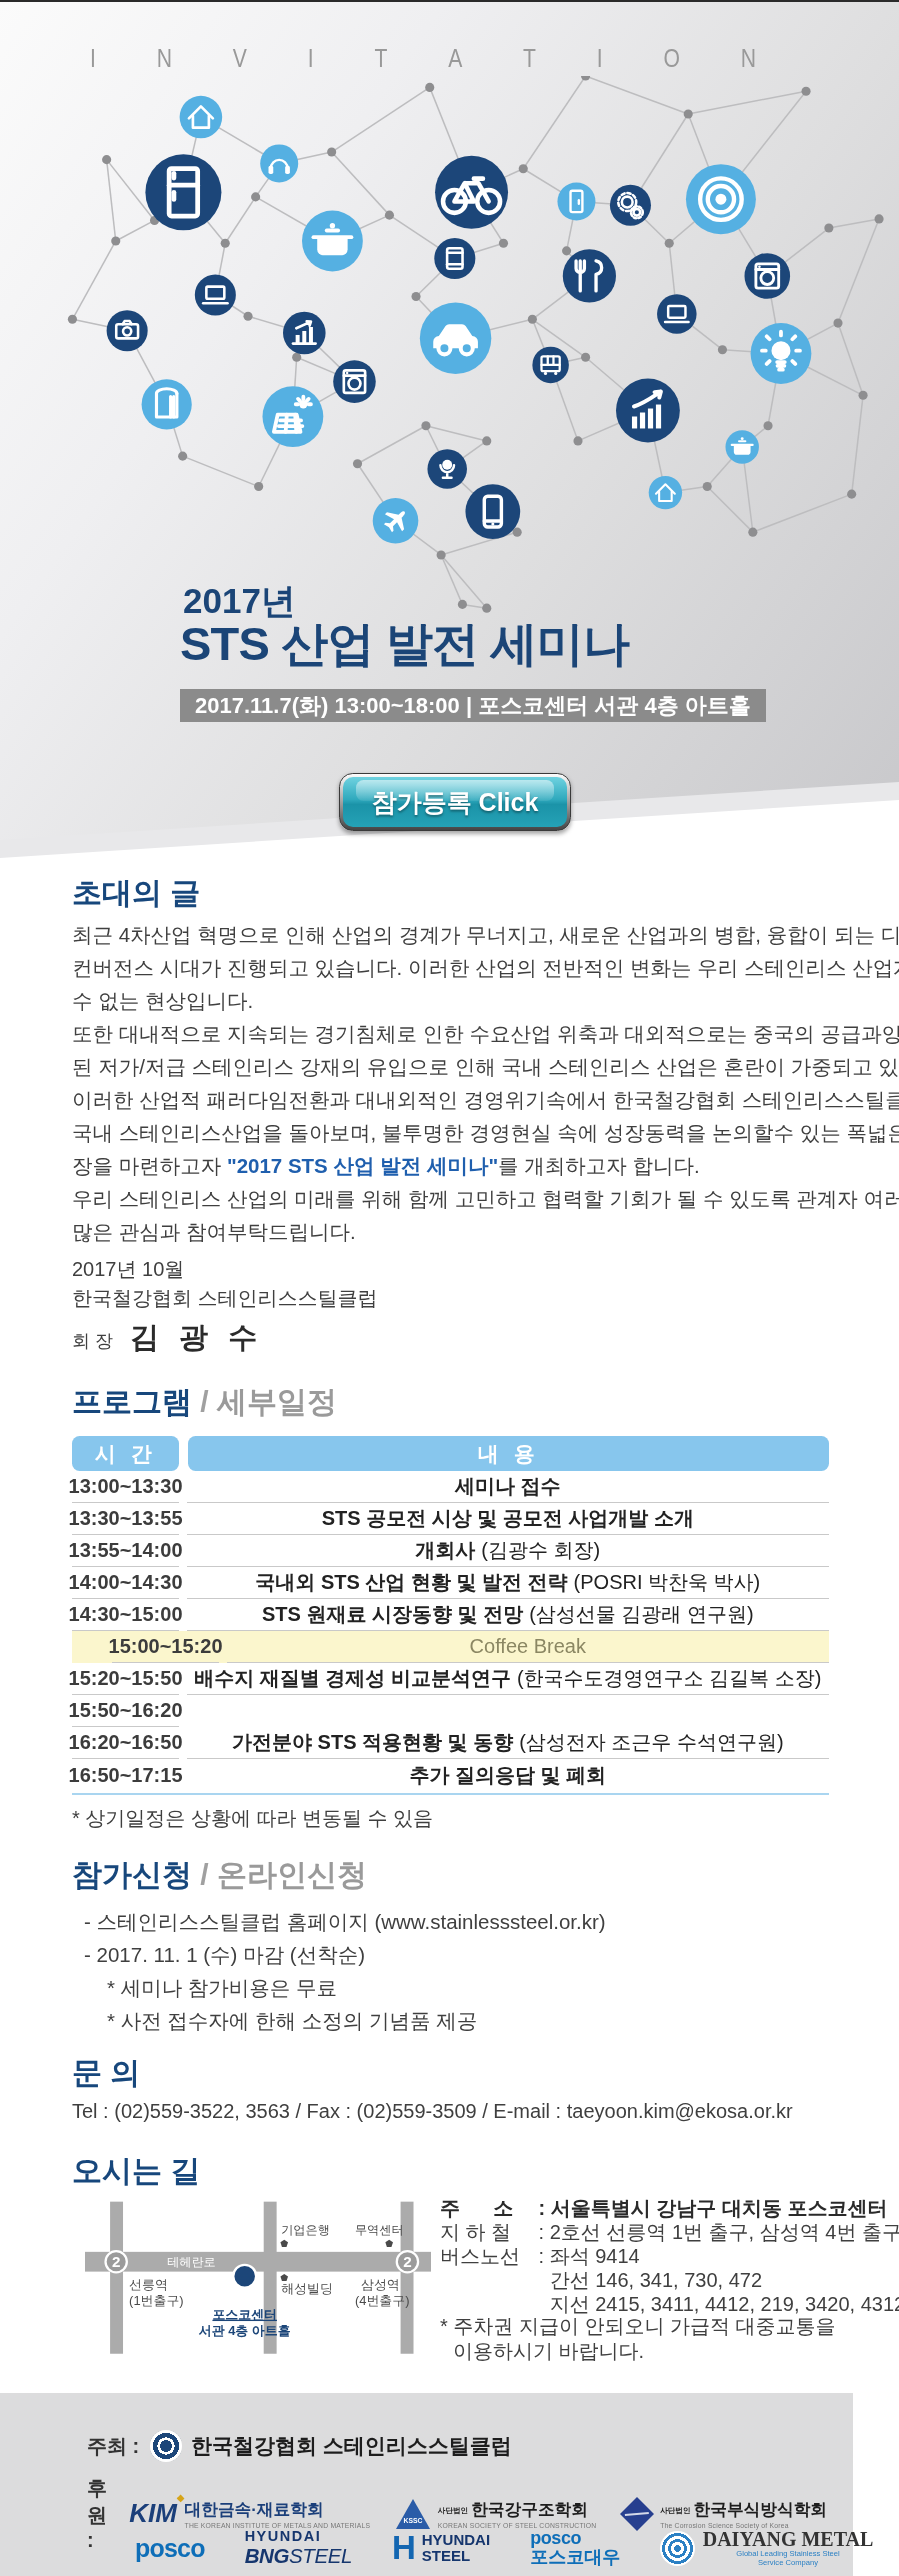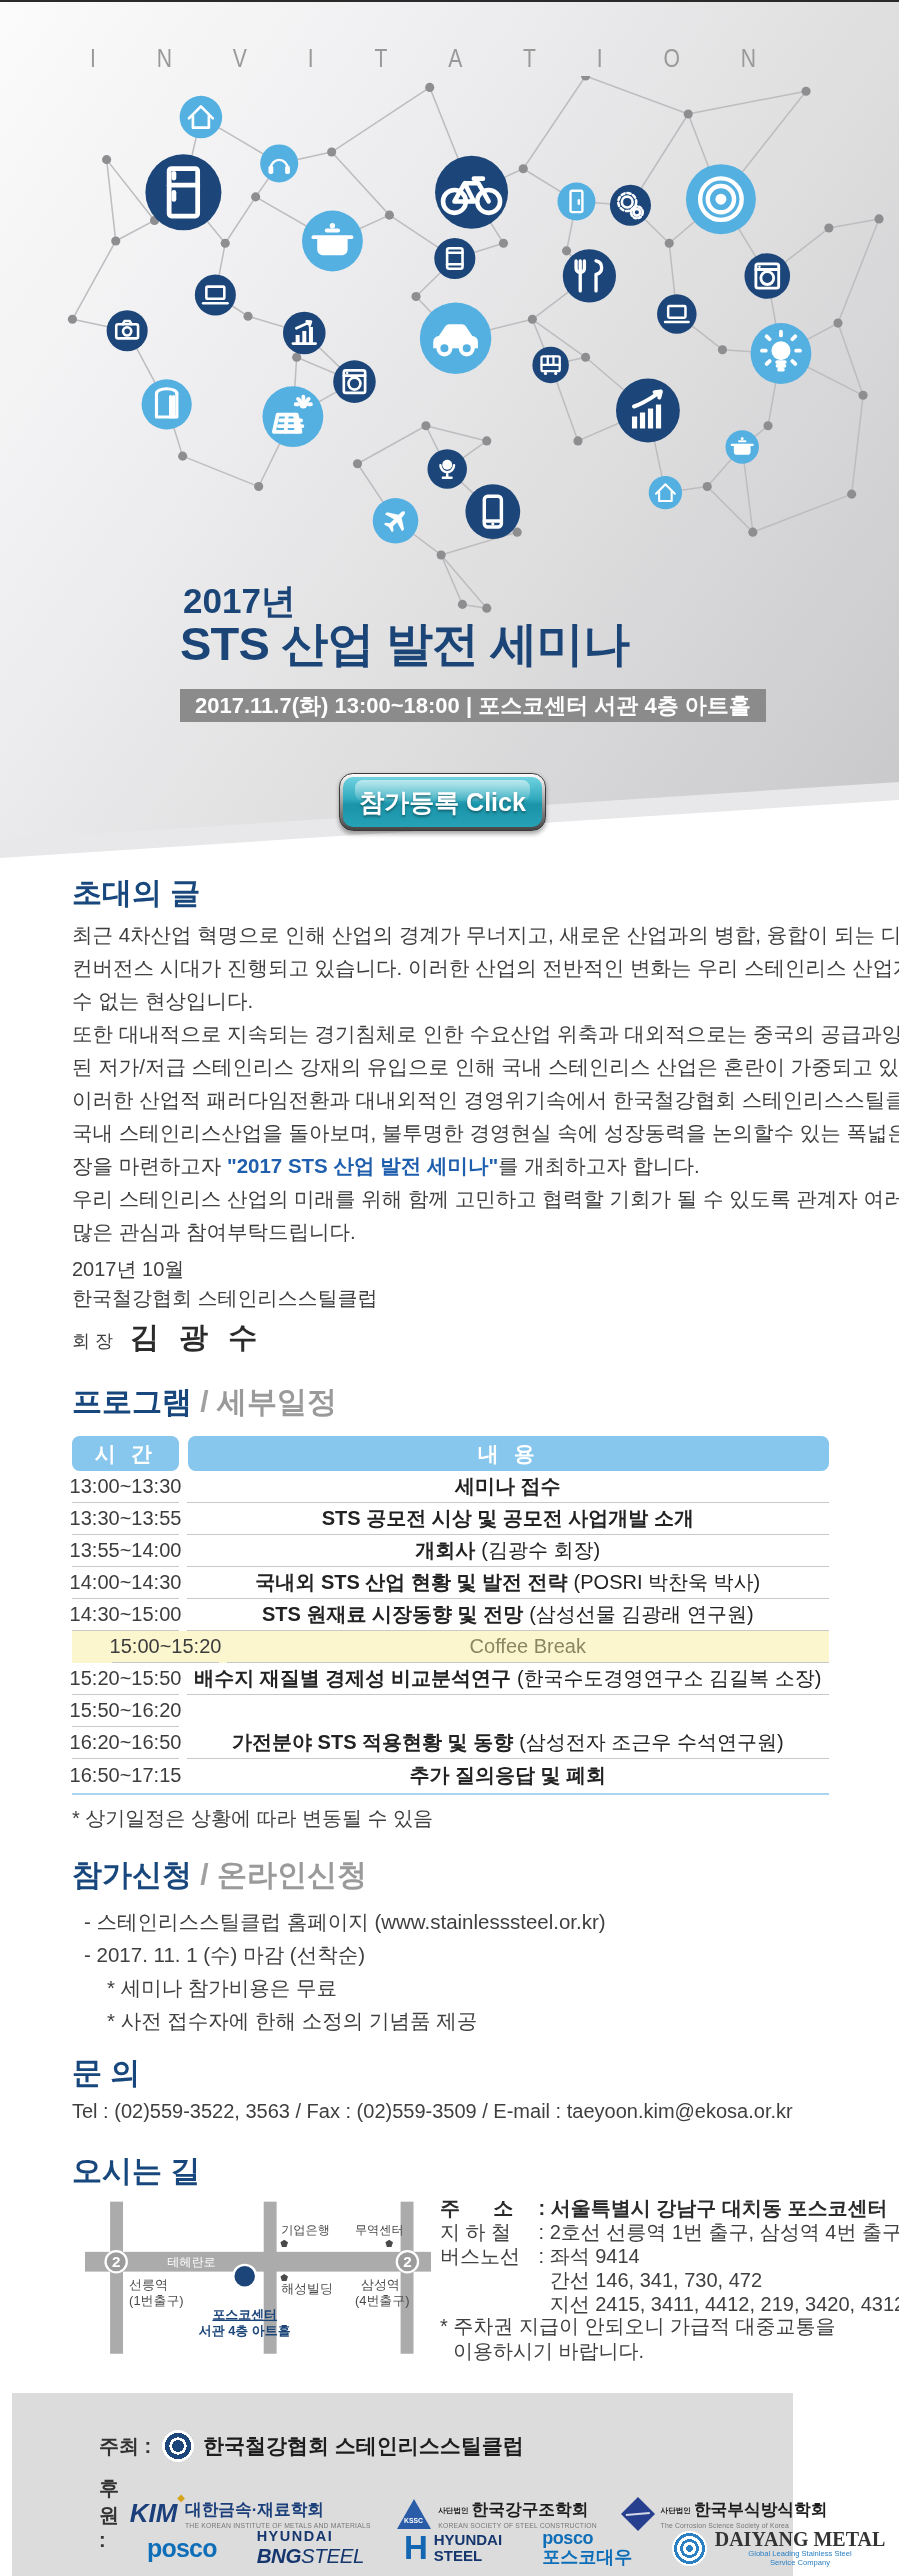--- a/index.html
+++ b/index.html
@@ -16,21 +16,21 @@
   .inv-row{position:absolute;left:90px;right:85px;top:44px;display:flex;justify-content:space-between;
            font-size:23px;font-weight:300;color:#999;transform:scale(0.92,1.1);transform-origin:left top;}
   #net{position:absolute;left:0;top:76px;width:899px;height:593px;}
   #net .s{fill:none;stroke:#fff;stroke-width:2;stroke-linecap:round;stroke-linejoin:round;}
   #net .f{fill:#fff;stroke:none;}
 
   .hero-year{position:absolute;left:183px;top:578px;font-size:35px;font-weight:bold;color:#1b4577;}
   .hero-title{position:absolute;left:180px;top:613px;font-size:47px;font-weight:bold;color:#1b4577;letter-spacing:-0.8px;white-space:nowrap;}
   .date-bar{position:absolute;left:180px;top:689px;height:33px;line-height:33px;padding:0 15px;
             background:#8b8b8b;color:#fff;font-size:22px;font-weight:bold;white-space:nowrap;}
-  .register-wrap{position:absolute;left:339px;top:773px;width:207px;height:58px;border-radius:13.7px;cursor:pointer;
+  .register-wrap{position:absolute;left:339px;top:773px;width:232px;height:58px;border-radius:13.7px;cursor:pointer;
                  background:linear-gradient(#fdfdfd,#8f8f8f 60%,#444);padding:0;box-shadow:0 2.3px 4.6px rgba(0,0,0,.35);
                  border:1.5px solid #3a3a3a;box-sizing:border-box;}
   .register-btn{position:absolute;inset:3px;border-radius:10px;
                 background:linear-gradient(#6fd2e0 0%,#2fa9bd 45%,#1b93a8 55%,#25a2b6 100%);
                 display:flex;align-items:center;justify-content:center;}
   .register-btn::before{content:'';position:absolute;left:6%;top:5%;width:88%;height:42%;border-radius:7.6px;
                 background:linear-gradient(rgba(255,255,255,.55),rgba(255,255,255,.08));}
   .register-btn span{position:relative;color:#fff;font-size:25px;font-weight:bold;text-shadow:0 1.5px 2.3px rgba(0,0,0,.35);}
 
   
@@ -48,21 +48,21 @@
   .sign-name{font-size:29px;font-weight:bold;letter-spacing:6px;color:#2b2b2b;margin-left:12px;}
 
   
   .ptable{position:absolute;left:72px;top:1436px;width:757px;}
   .phead{display:flex;gap:9px;height:35px;}
   .phead div{background:#87c6ed;color:#fff;font-size:21px;font-weight:bold;border-radius:7.6px;
              display:flex;align-items:center;justify-content:center;letter-spacing:4.6px;}
   .phead .c1{width:107px;}
   .phead .c2{flex:1;}
   .prow{display:flex;height:32px;margin-top:0;}
-  .prow .c1{width:107px;display:flex;align-items:center;justify-content:center;font-size:20px;color:#3c3c3c;border-bottom:1.5px solid #c9c9c9;}
+  .prow .c1{width:107px;display:flex;align-items:center;justify-content:center;font-size:20px;color:#3c3c3c;border-bottom:1.5px solid #c9c9c9;font-weight:bold;}
   .prow .gap{width:7.6px;}
   .prow .c2{flex:1;display:flex;align-items:center;justify-content:center;font-size:20px;color:#222;border-bottom:1.5px solid #c9c9c9;}
   .prow .c2 b{font-weight:bold;}
   .prow .c2 .spk{font-weight:normal;margin-left:6px;}
   .prow.last .c1,.prow.last .c2{border-bottom:none;}
   .prow.hl{background:#fbf6cd;padding-left:40px;}
   .prow.hl .c2{color:#8b8763;}
   .ptable-bottom{height:2.3px;background:#a9d5f0;margin-top:1.5px;}
   .program-note{position:absolute;left:72px;top:1805px;font-size:20px;color:#3f3f3f;}
 
@@ -76,21 +76,21 @@
   
   .map-wrap{position:absolute;left:85px;top:2197px;width:346px;height:169px;}
   .dir-info{position:absolute;left:440px;top:2196px;font-size:20px;color:#3f3f3f;}
   .dir-line{height:24px;line-height:24px;white-space:pre;}
   .dir-line .lbl{display:inline-block;width:93px;white-space:pre;}
   .dir-line.bold{font-weight:bold;color:#2a2a2a;}
   .dir-note{position:absolute;left:440px;top:2314px;font-size:20px;line-height:25px;color:#3f3f3f;white-space:nowrap;}
   .dir-note .ind{margin-left:13px;}
 
   
-  .footer{position:absolute;left:12px;top:2393px;width:781px;height:183px;background:#dcdcdd;}
+  .footer{position:absolute;left:0;top:2393px;width:853px;height:183px;background:#dcdcdd;}
   .host-row{position:absolute;left:87px;top:37px;display:flex;align-items:center;}
   .host-label{font-size:20px;font-weight:bold;color:#333;}
   .host-badge{width:32px;height:32px;border-radius:50%;margin:0 9px 0 10.7px;
               background:radial-gradient(circle,#1c4679 0 26%,#fff 26% 38%,#1c4679 38% 58%,#fff 58% 72%,#1c4679 72% 100%);}
   .host-name{font-size:21px;font-weight:bold;color:#1d1d1d;}
   .sponsor-row{position:absolute;left:87px;top:82px;display:flex;align-items:center;}
   .sponsor-label{font-size:20px;font-weight:bold;color:#333;margin-right:10.7px;}
   .sponsor{display:flex;align-items:center;margin-right:26px;}
   .sp-text .sp-name{font-size:16.7px;font-weight:bold;color:#1d1d1d;white-space:nowrap;}
   .sp-text .sp-sub{font-size:6.8px;color:#777;letter-spacing:0.2px;white-space:nowrap;margin-top:1.5px;}

